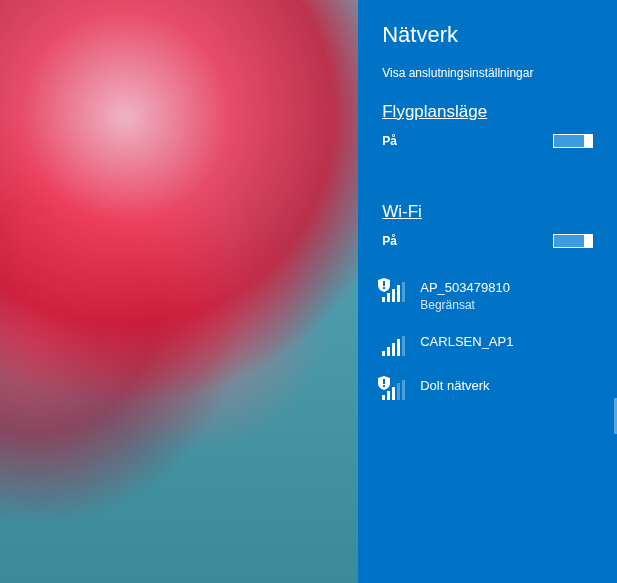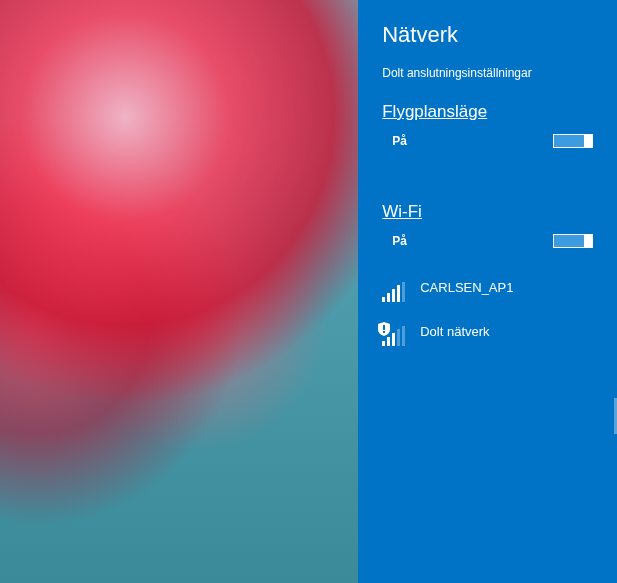--- a/index.html
+++ b/index.html
@@ -46,21 +46,21 @@
     font-size: 17px;
     font-weight: 400;
     padding: 12px 24px 6px 24px;
     text-decoration: underline;
   }
 
   .toggle-row {
     display: flex;
     align-items: center;
     justify-content: space-between;
-    padding: 6px 24px 14px 34px;
+    padding: 6px 24px 14px 24px;
   }
   .toggle-state {
     font-size: 12px;
     font-weight: 600;
   }
   .toggle {
     width: 40px;
     height: 14px;
     background: #3d9be0;
     border: 1px solid #ffffff;
@@ -131,41 +131,61 @@
 </style>
 </head>
 <body>
 
 <div class="desktop"></div>
 
 <div class="panel">
 
   <div class="panel-title">Nätverk</div>
 
-  <a class="link">Dolt anslutningsinställningar</a>
+  <a class="link">Visa anslutningsinställningar</a>
 
   <div class="section-label">Flygplansläge</div>
   <div class="toggle-row">
     <span class="toggle-state">På</span>
     <div class="toggle">
       <div class="toggle-thumb"></div>
     </div>
   </div>
 
   <div class="wifi-gap"></div>
 
   <div class="section-label">Wi-Fi</div>
   <div class="toggle-row">
     <span class="toggle-state">På</span>
     <div class="toggle">
       <div class="toggle-thumb"></div>
     </div>
   </div>
 
   <div class="net-list" id="net-list">
+      <div class="net-item">
+        <div class="signal">
+          <div class="bar b1 on"></div>
+          <div class="bar b2 on"></div>
+          <div class="bar b3 on"></div>
+          <div class="bar b4 on"></div>
+          <div class="bar b5"></div>
+          <div class="shield">
+<svg viewBox="0 0 12 14" width="12" height="14">
+  <path d="M6 0 L12 2 V7 C12 11 9 13 6 14 C3 13 0 11 0 7 V2 Z" fill="#ffffff"></path>
+  <rect x="5" y="3" width="2" height="5" fill="#0173c7"></rect>
+  <rect x="5" y="9" width="2" height="2" fill="#0173c7"></rect>
+</svg>
+          </div>
+        </div>
+        <div class="net-text">
+          <div class="net-name">AP_503479810</div>
+          <div class="net-sub">Begränsat</div>
+        </div>
+      </div>
       <div class="net-item">
         <div class="signal">
           <div class="bar b1 on"></div>
           <div class="bar b2 on"></div>
           <div class="bar b3 on"></div>
           <div class="bar b4 on"></div>
           <div class="bar b5"></div>
         </div>
         <div class="net-text">
           <div class="net-name">CARLSEN_AP1</div>

